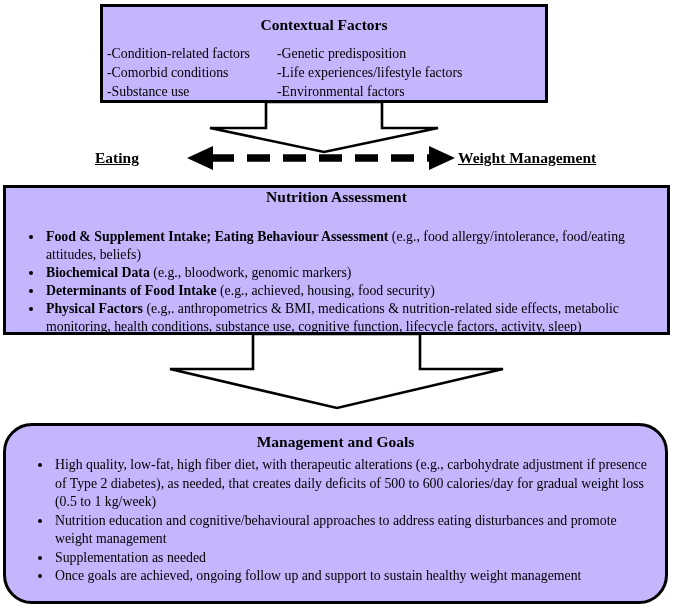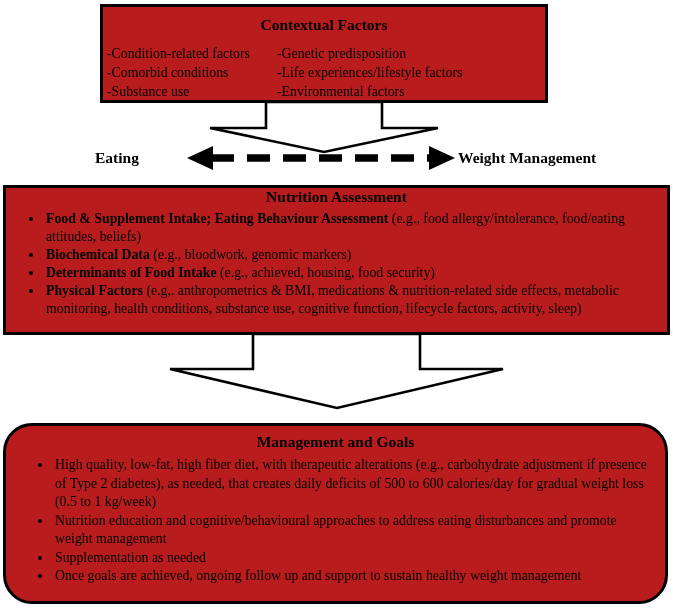--- a/index.html
+++ b/index.html
@@ -10,21 +10,21 @@
     background: #ffffff;
     color: #000;
     font-family: "Liberation Serif", "DejaVu Serif", serif;
     overflow: hidden;
   }
   .arrow-layer { position: absolute; left: 0; top: 0; width: 673px; height: 610px; }
 
   .box {
     position: absolute;
     box-sizing: border-box;
-    background: #b91c1c;
+    background: #c4b5fd;
     border: 3px solid #000;
   }
   .top-box    { left: 100px; top: 4px;   width: 448px; height: 99px; }
   .mid-box    { left: 3px;   top: 185px; width: 667px; height: 150px; }
   .bottom-box { left: 3px;   top: 423px; width: 665px; height: 181px; border-radius: 29px; }
 
   .box-title {
     text-align: center;
     font-weight: bold;
     font-size: 15.5px;
@@ -37,30 +37,31 @@
   .cols { display: flex; margin-top: 11px; padding-left: 4px; }
   .col  { font-size: 13.8px; line-height: 19px; }
   .col-left  { width: 268px; }
   .col-right { flex: 1; }
 
   .axis-label {
     position: absolute;
     font-weight: bold;
     font-size: 15.5px;
     white-space: nowrap;
+    text-decoration: underline;
   }
   .eating-label { left: 95px;  top: 149px; }
   .wm-label     { left: 458px; top: 149px; }
 
   .box ul {
     margin: 6px 0 0 0;
     font-size: 13.8px;
     line-height: 18px;
   }
-  .mid-box ul    { padding: 0 6px 0 38px; margin-top: 5px; }
+  .mid-box ul    { padding: 0 6px 0 38px; margin-top: 23px; }
   .bottom-box ul { padding: 0 8px 0 47px; line-height: 18.5px; }
   .box li { padding-left: 2px; margin: 0; }
   .bold-lead { font-weight: bold; }
 </style>
 </head>
 <body>
 
 <div class="canvas">
 
   <svg class="arrow-layer" width="673" height="610" viewBox="0 0 673 610" xmlns="http://www.w3.org/2000/svg">

